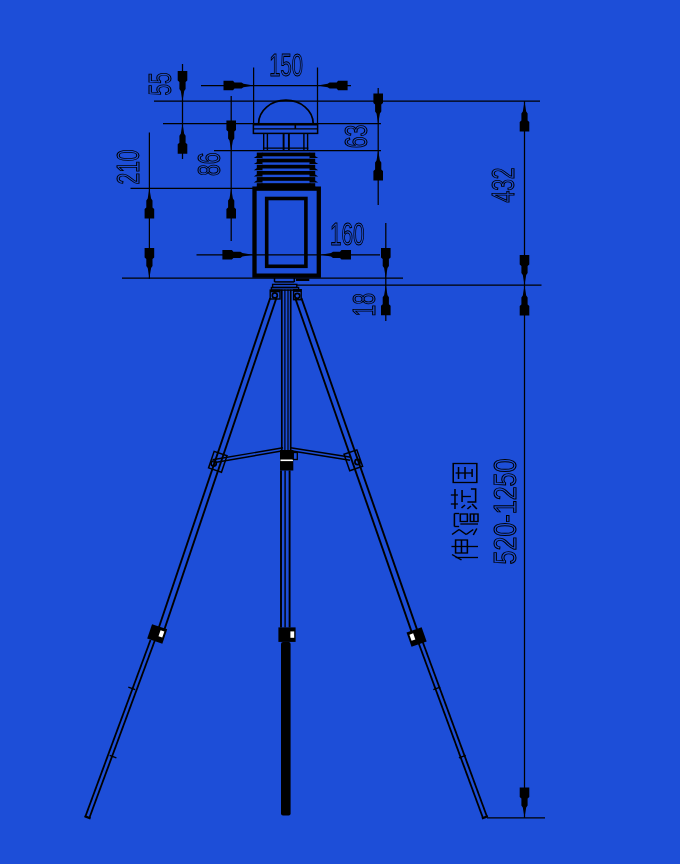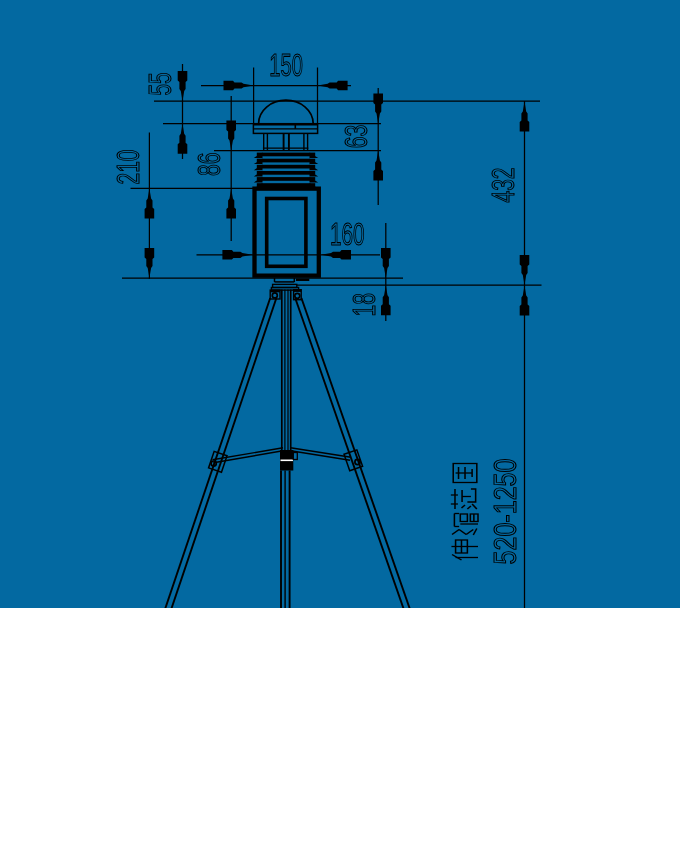--- a/index.html
+++ b/index.html
@@ -1,16 +1,16 @@
 <!DOCTYPE html>
 <html><head>
 <meta charset="utf-8">
 <style>
   html,body{margin:0;padding:0;background:#fff;}
-  .wrap{width:680px;height:608px;position:relative;background:#0369a1;overflow:hidden;}
+  .wrap{width:680px;height:864px;position:relative;background:#1d4ed8;overflow:hidden;}
   svg{position:absolute;left:0;top:0;}
   text{font-family:"Liberation Sans",sans-serif;}
 </style>
 </head>
 <body>
 <div class="wrap">
 <svg width="680" height="864" viewBox="0 0 680 864">
 <g stroke="#000" fill="none" stroke-width="1.25">
 
 <g>

